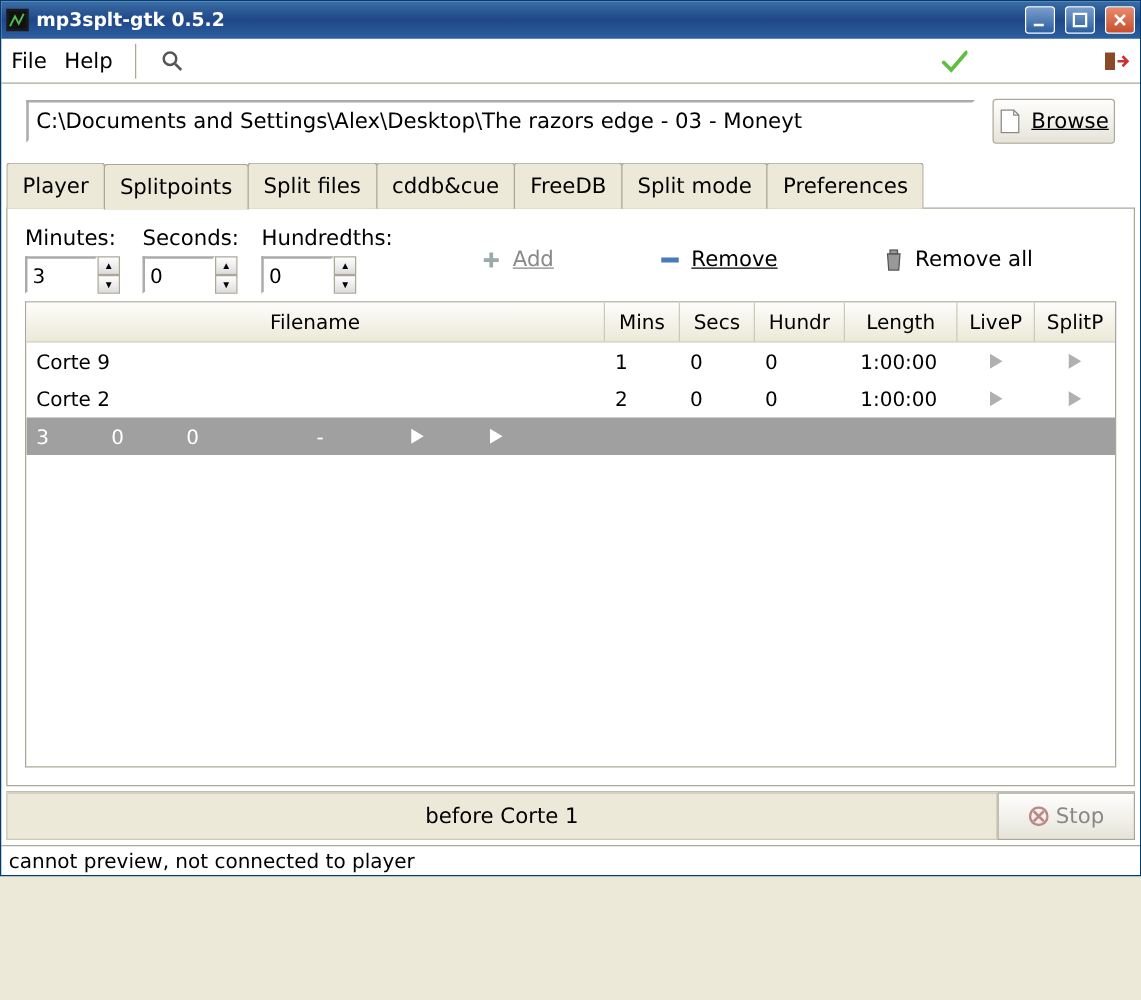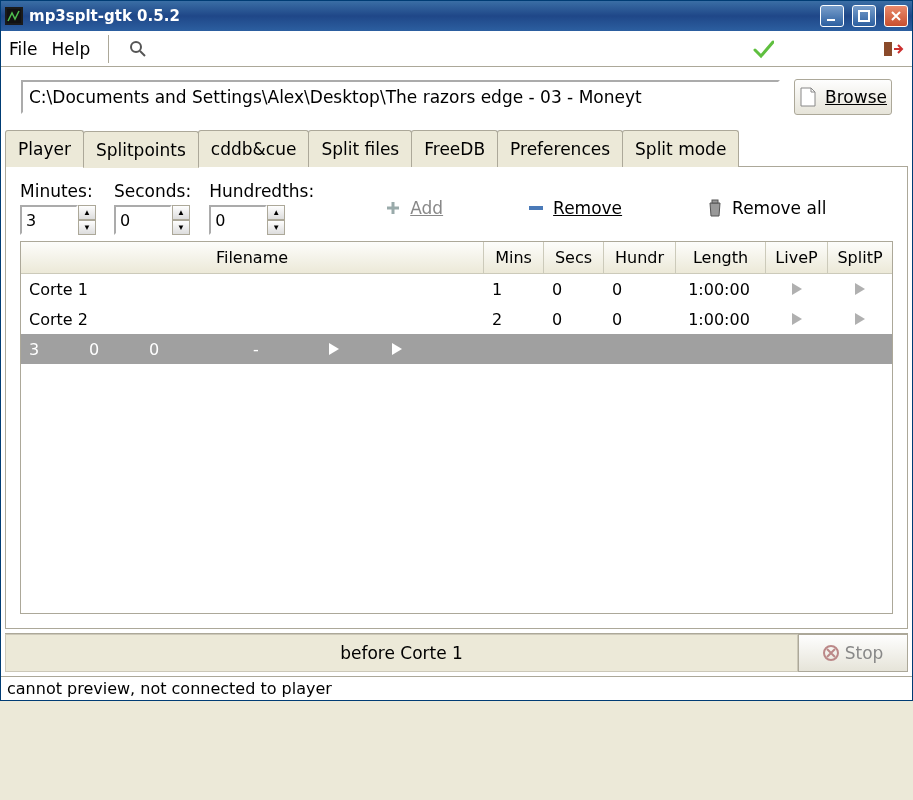--- a/index.html
+++ b/index.html
@@ -324,25 +324,25 @@
             <path d="M12 1 L12 5 L16 5" fill="none" stroke="#888"></path>
           </svg>
       </span>
       <span><span class="ul">Browse</span></span>
     </div>
   </div>
 
   <div class="tabs">
     <div class="tab">Player</div>
     <div class="tab active">Splitpoints</div>
+    <div class="tab">Split files</div>
     <div class="tab">cddb&amp;cue</div>
-    <div class="tab">Split files</div>
     <div class="tab">FreeDB</div>
+    <div class="tab">Split mode</div>
     <div class="tab">Preferences</div>
-    <div class="tab">Split mode</div>
   </div>
 
   <div class="tab-panel">
     <div class="sp-controls">
       <div class="spinner-group">
         <label>Minutes:</label>
         <div class="spinner">
           <input value="3" style="">
           <div class="arrows">
               <button>▲</button>
@@ -405,21 +405,21 @@
         <div class="th filename">Filename</div>
         <div class="th mins">Mins</div>
         <div class="th secs">Secs</div>
         <div class="th hundr">Hundr</div>
         <div class="th length">Length</div>
         <div class="th livep">LiveP</div>
         <div class="th splitp">SplitP</div>
       </div>
       <div class="tbody" id="tbody">
           <div class="trow">
-            <div class="td filename">Corte 1</div>
+            <div class="td filename">Corte 9</div>
             <div class="td mins">1</div>
             <div class="td secs">0</div>
             <div class="td hundr">0</div>
             <div class="td length">1:00:00</div>
             <div class="td livep"><span class="play-tri"></span></div>
             <div class="td splitp"><span class="play-tri"></span></div>
           </div>
           <div class="trow">
             <div class="td filename">Corte 2</div>
             <div class="td mins">2</div>

